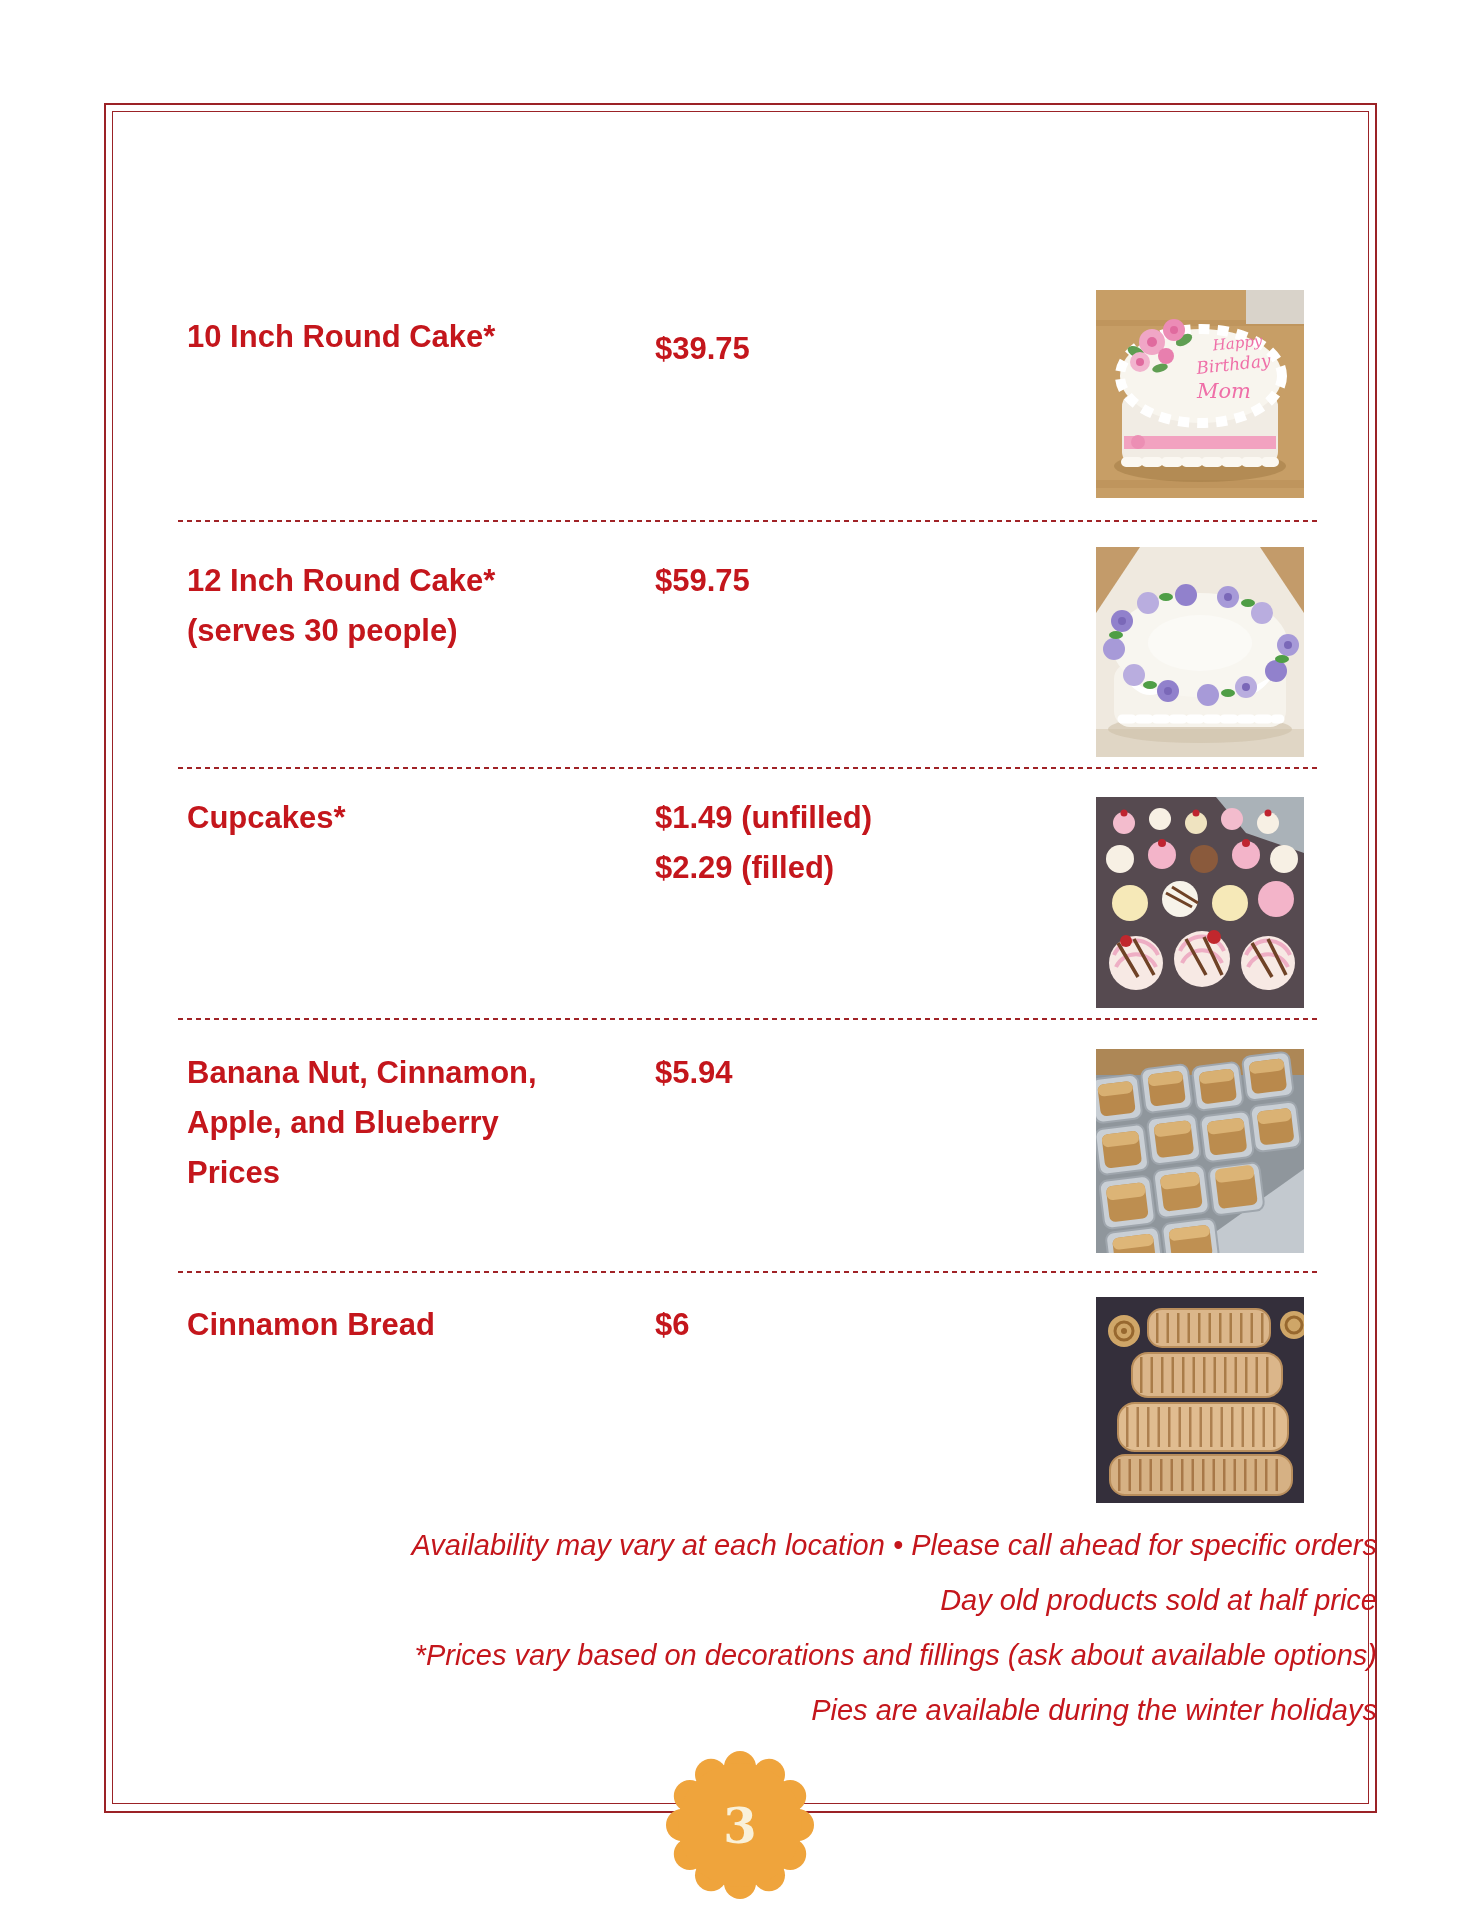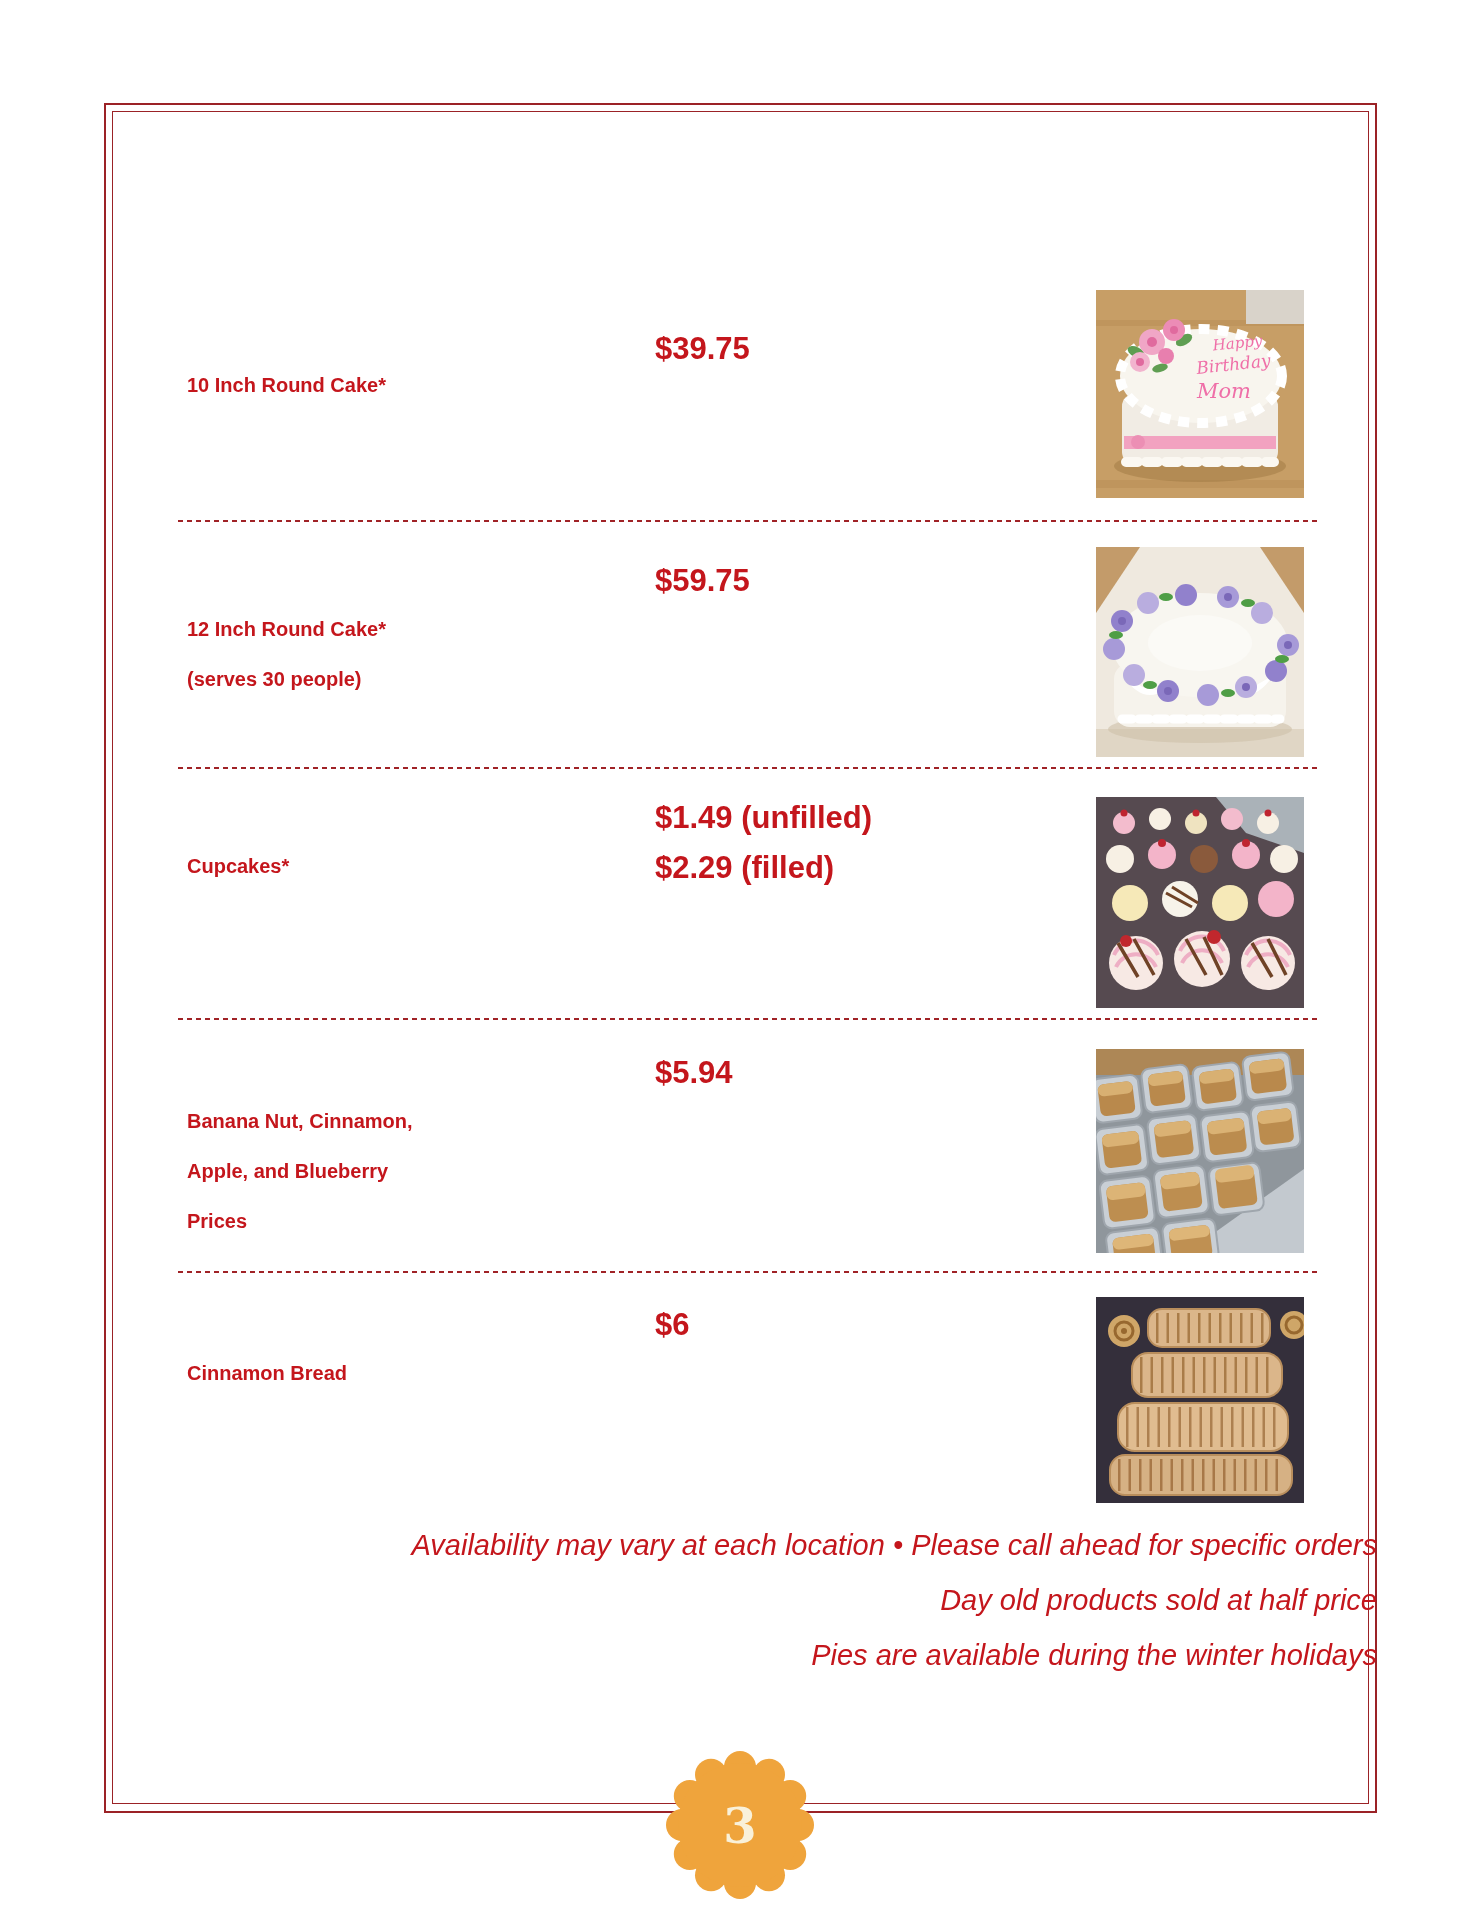--- a/index.html
+++ b/index.html
@@ -22,21 +22,21 @@
   .frame-inner{
     position:absolute;left:112px;top:111px;width:1257px;height:1693px;
     border:1px solid var(--border_red);
   }
   .separator{
     position:absolute;left:178px;width:1140px;height:2px;
     background:repeating-linear-gradient(90deg, var(--separator_red) 0 5px, transparent 5px 9px);
   }
   .item-name{
     position:absolute;left:187px;width:390px;
-    color:var(--text_red);font-weight:bold;font-size:20px;line-height:50px;margin-top:48px;
+    color:var(--text_red);font-weight:bold;font-size:31px;line-height:50px;
   }
   .item-price{
     position:absolute;left:655px;width:400px;
     color:var(--text_red);font-weight:bold;font-size:31px;line-height:50px;
   }
   .photo{
     position:absolute;left:1096px;width:208px;height:208px;overflow:hidden;
   }
   .photo svg{display:block;width:100%;height:100%;}
   .footnotes{
@@ -283,20 +283,21 @@
         <line x1="30" y1="130" x2="186" y2="130" stroke="#ad8050" stroke-width="40" stroke-dasharray="2.5 8"></line>
         <rect x="14" y="158" width="182" height="40" rx="15" fill="#d6b184" stroke="#b98e5c" stroke-width="2"></rect>
         <line x1="22" y1="178" x2="190" y2="178" stroke="#a87848" stroke-width="32" stroke-dasharray="2.5 8"></line>
       </g>
     </svg>
   </div>
 
   <div class="footnotes">
     <div>Availability may vary at each location • Please call ahead for specific orders</div>
     <div>Day old products sold at half price</div>
+    <div>*Prices vary based on decorations and fillings (ask about available options)</div>
     <div>Pies are available during the winter holidays</div>
   </div>
 
   <div class="badge">
     <svg viewBox="0 0 152 152" xmlns="http://www.w3.org/2000/svg">
       <g fill="var(--badge_orange)">
         <circle cx="134" cy="76" r="16"></circle>
           <circle cx="126.2" cy="105" r="16"></circle>
           <circle cx="105" cy="126.2" r="16"></circle>
         <circle cx="76" cy="134" r="16"></circle>

